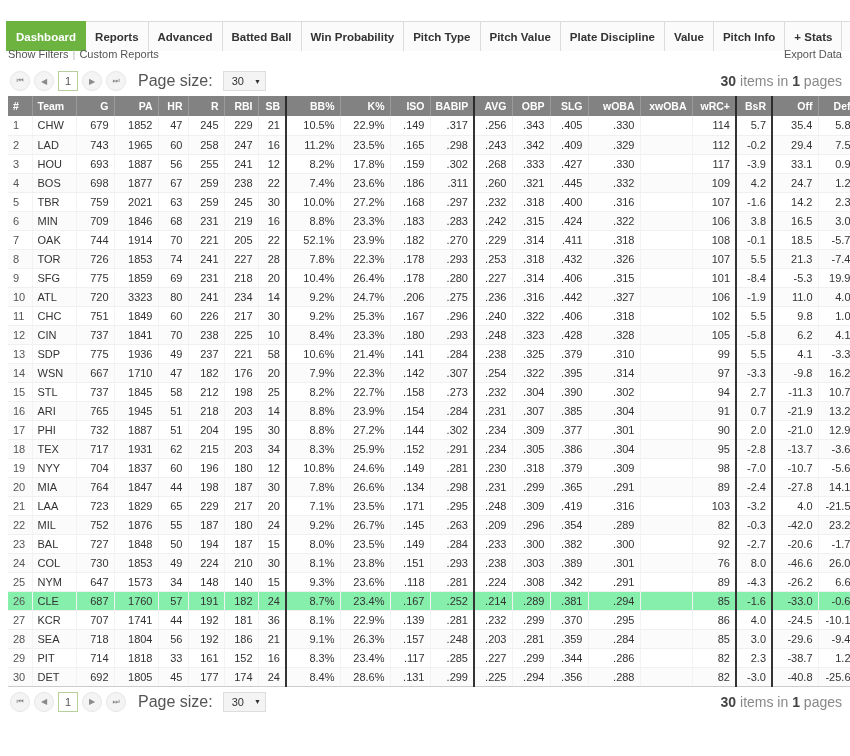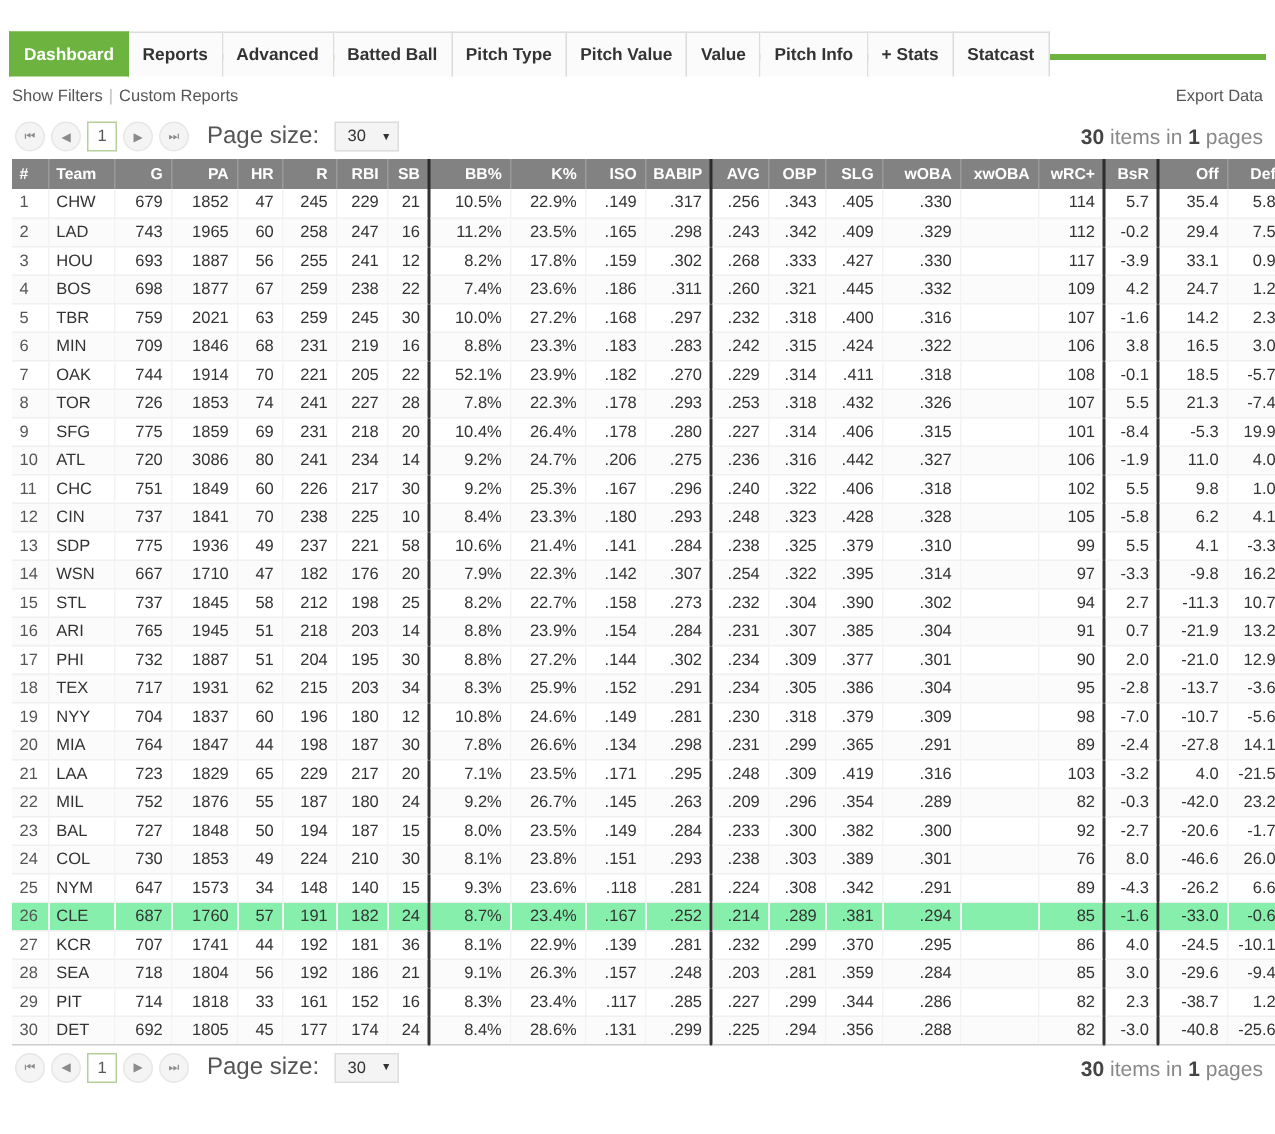--- a/index.html
+++ b/index.html
@@ -55,21 +55,20 @@
   }
 
   
   #filterbar {
     display: flex;
     justify-content: space-between;
     align-items: center;
     padding: 8px 8px 6px 8px;
     font-size: 11px;
     box-sizing: border-box;
-    margin-top: 10px;
   }
   .filter-left { color: #555555; }
   .filter-link {
     color: #555555;
     text-decoration: none;
     cursor: pointer;
   }
   .filter-sep { color: #bbbbbb; margin: 0 4px; }
   .export-link { color: #555555; text-decoration: none; cursor: pointer; padding-left: 24px; }
 
@@ -172,24 +171,30 @@
       <div class="tab">
         <span>Reports</span>
       </div>
       <div class="tab">
         <span>Advanced</span>
       </div>
       <div class="tab">
         <span>Batted Ball</span>
       </div>
       <div class="tab">
+        <span>Win Probability</span>
+      </div>
+      <div class="tab">
         <span>Pitch Type</span>
       </div>
       <div class="tab">
         <span>Pitch Value</span>
+      </div>
+      <div class="tab">
+        <span>Plate Discipline</span>
       </div>
       <div class="tab">
         <span>Value</span>
       </div>
       <div class="tab">
         <span>Pitch Info</span>
       </div>
       <div class="tab">
         <span>+ Stats</span>
       </div>
@@ -492,21 +497,21 @@
           <td class=""></td>
           <td class="grp">101</td>
           <td class="grp">-8.4</td>
           <td class="">-5.3</td>
           <td class="">19.9</td>
         </tr>
         <tr class="alt">
           <td class="lefty rank">10</td>
           <td class="lefty">ATL</td>
           <td class="">720</td>
-          <td class="">3086</td>
+          <td class="">3323</td>
           <td class="">80</td>
           <td class="">241</td>
           <td class="">234</td>
           <td class="grp">14</td>
           <td class="">9.2%</td>
           <td class="">24.7%</td>
           <td class="">.206</td>
           <td class="grp">.275</td>
           <td class="">.236</td>
           <td class="">.316</td>

